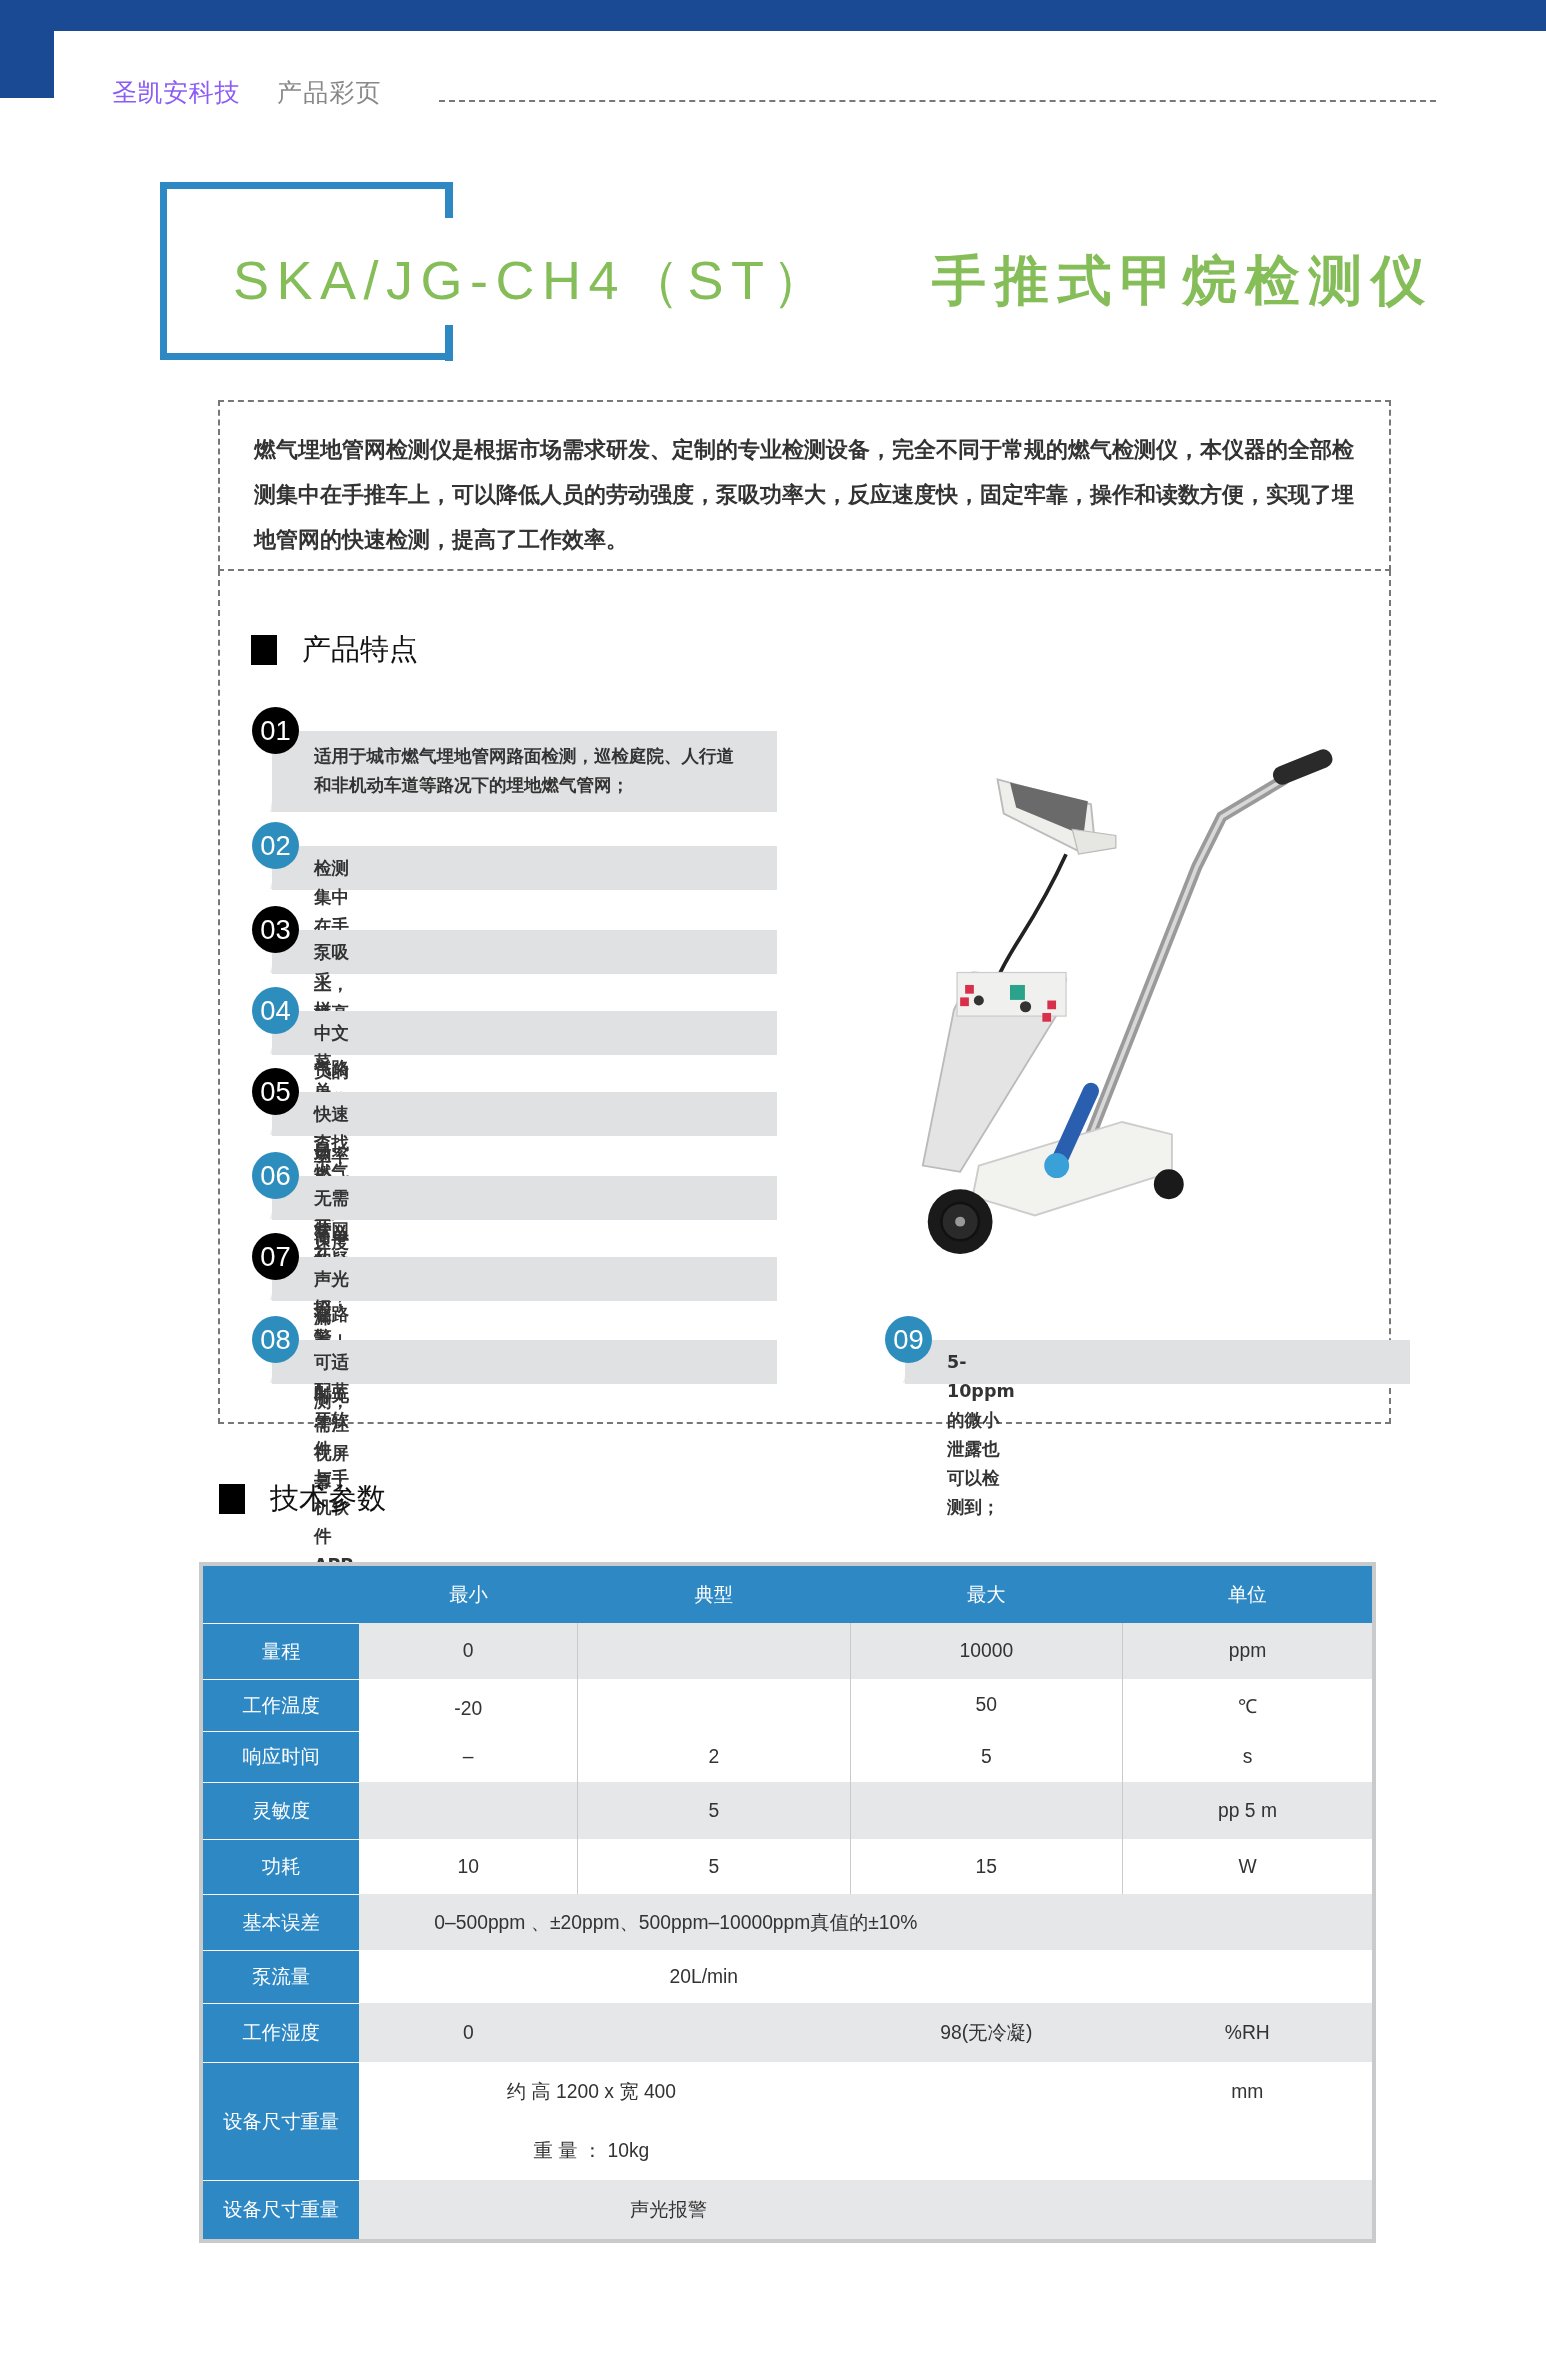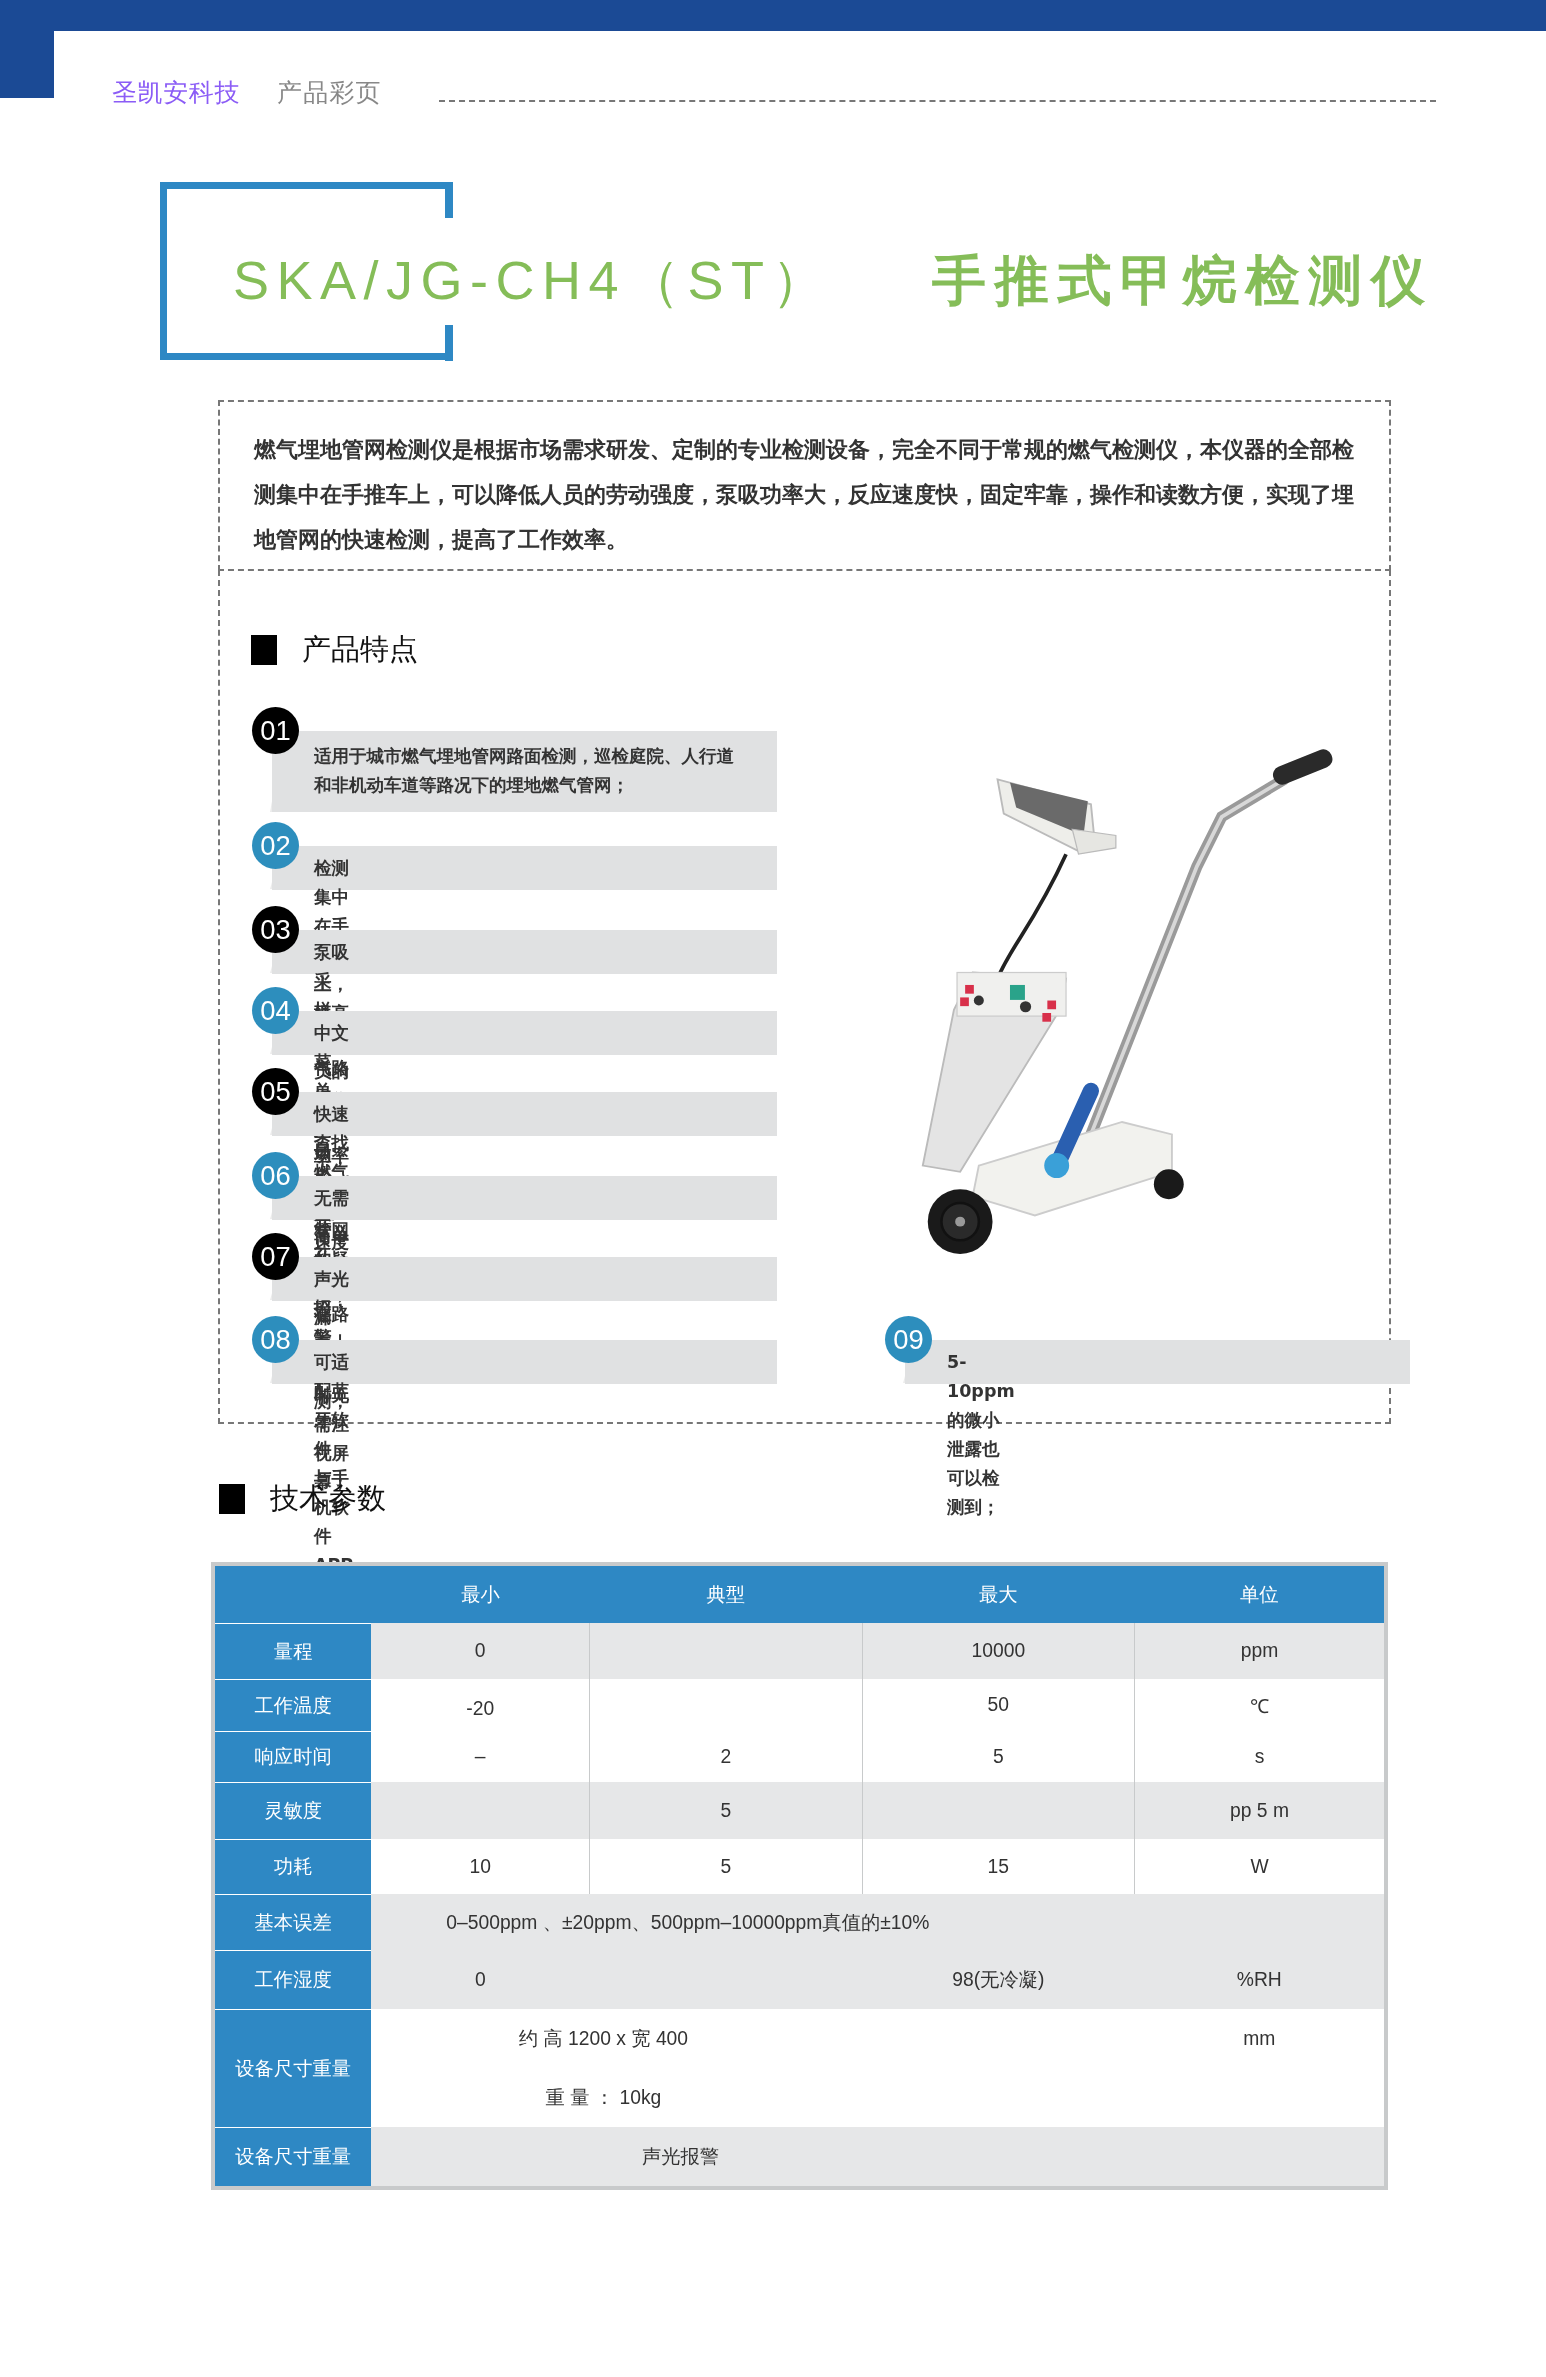--- a/index.html
+++ b/index.html
@@ -35,21 +35,21 @@
   .feature .tail { position: absolute; left: 17.5px; top: -18.7px; width: 0; height: 0;
     border-left: 18.7px solid transparent; border-bottom: 62px solid #ececec; }
   .feature .badge { position: absolute; left: 0; top: -24px; width: 47px; height: 47px; border-radius: 50%;
     color: #fff; font-size: 27.4px; display: flex; align-items: center; justify-content: center; font-family: "Liberation Sans", sans-serif; }
   .feature .badge.green { background: #000000; }
   .feature .badge.blue { background: #2d8ebd; }
   .feature .text { position: absolute; left: 62px; top: 0; font-size: 17.5px; line-height: 29px; color: #333; font-weight: bold; }
 
   .product-img { position: absolute; left: 885px; top: 686px; width: 524px; height: 573px; }
 
-  .spec-table { position: absolute; left: 211px; top: 1562px; width: 1177px; border: 4.4px solid #c8cacb; background: #be185d; }
+  .spec-table { position: absolute; left: 199px; top: 1562px; width: 1177px; border: 4.4px solid #c8cacb; background: #be185d; }
   .spec-table table { width: 100%; border-collapse: collapse; table-layout: fixed; }
   .spec-table th { background: #2e88c4; color: #fff; font-weight: normal; font-size: 19.3px; height: 57px; }
   .spec-table td { font-size: 19.3px; text-align: center; color: #333; font-family: "Liberation Sans", sans-serif; }
   .spec-table td.rowhead { background: #2e88c4; color: #fff; font-family: "DejaVu Sans", sans-serif; border-top: 1.2px solid #fff; }
   .spec-table tr.odd td.cell { background: #e6e7e8; }
   .spec-table tr.even td.cell { background: #ffffff; }
   .spec-table td.cell { border-left: 1.9px solid #c8cacb; }
   .spec-table td.cell.first { border-left: none; }
   .spec-table td.span { border-left: none; }
 </style>
@@ -230,20 +230,25 @@
         <td class="rowhead">功耗</td>
         <td class="cell first">10</td>
         <td class="cell">5</td>
         <td class="cell">15</td>
         <td class="cell">W</td>
       </tr>
       <tr class="odd" style="height:56px;">
         <td class="rowhead">基本误差</td>
         <td class="cell first span" colspan="4" style="text-align:left; padding-left:75px;">0–500ppm 、±20ppm、500ppm–10000ppm真值的±10%</td>
       </tr>
+      <tr class="even" style="height:53px;">
+        <td class="rowhead">泵流量</td>
+        <td class="cell first span" colspan="2" style="text-align:right; padding-right:112px;">20L/min</td>
+        <td class="cell span" colspan="2"></td>
+      </tr>
       <tr class="odd" style="height:59px;">
         <td class="rowhead">工作湿度</td>
         <td class="cell first span">0</td>
         <td class="cell span"></td>
         <td class="cell span">98(无冷凝)</td>
         <td class="cell span">%RH</td>
       </tr>
       <tr class="even" style="height:116px;">
         <td class="rowhead">设备尺寸重量</td>
         <td class="cell first span" colspan="3" style="padding-right:299px; vertical-align:middle;">

